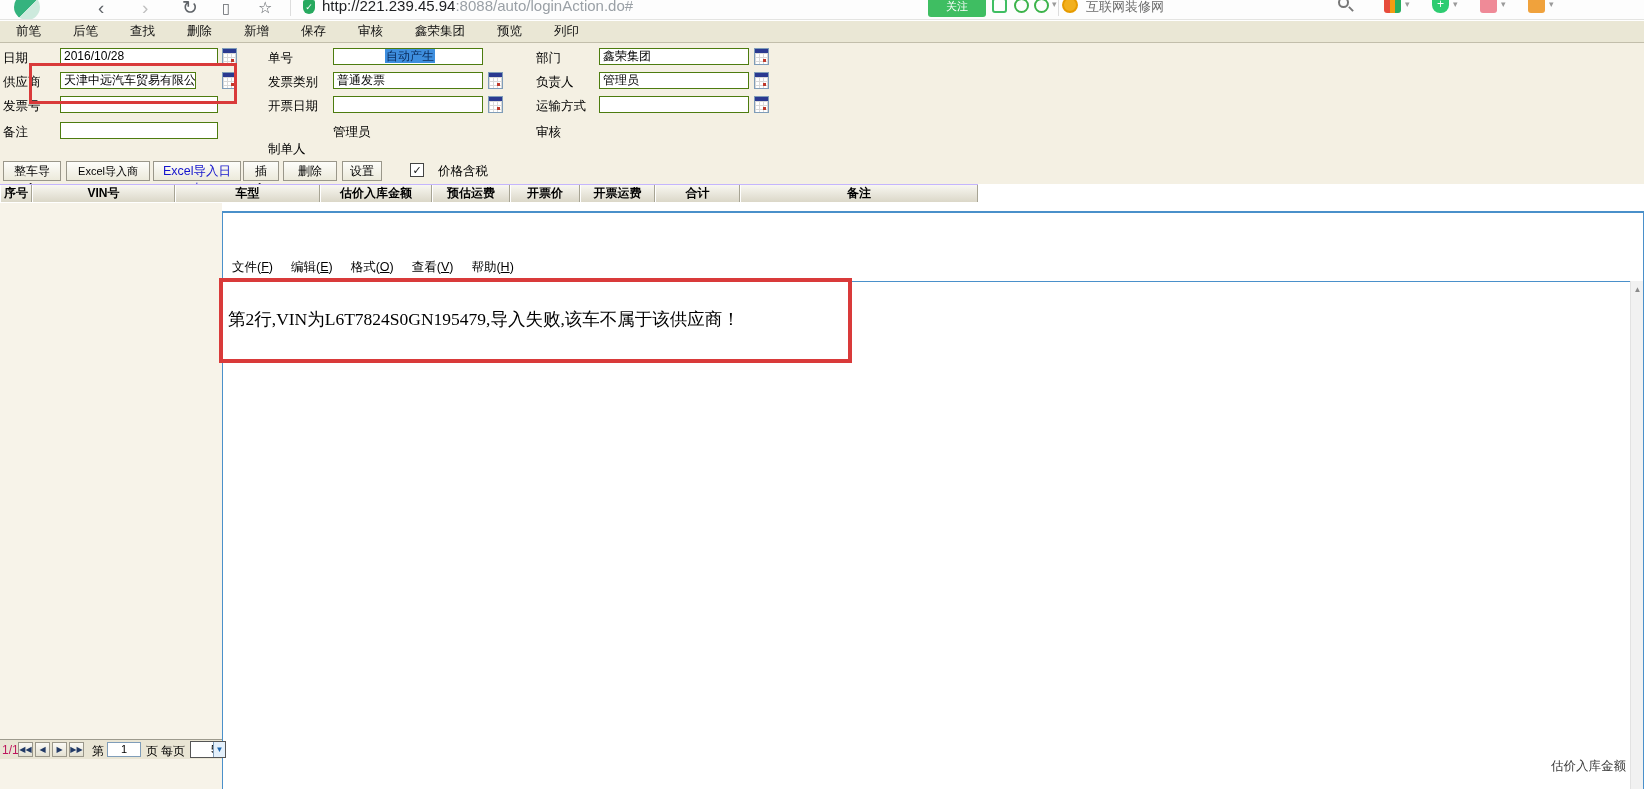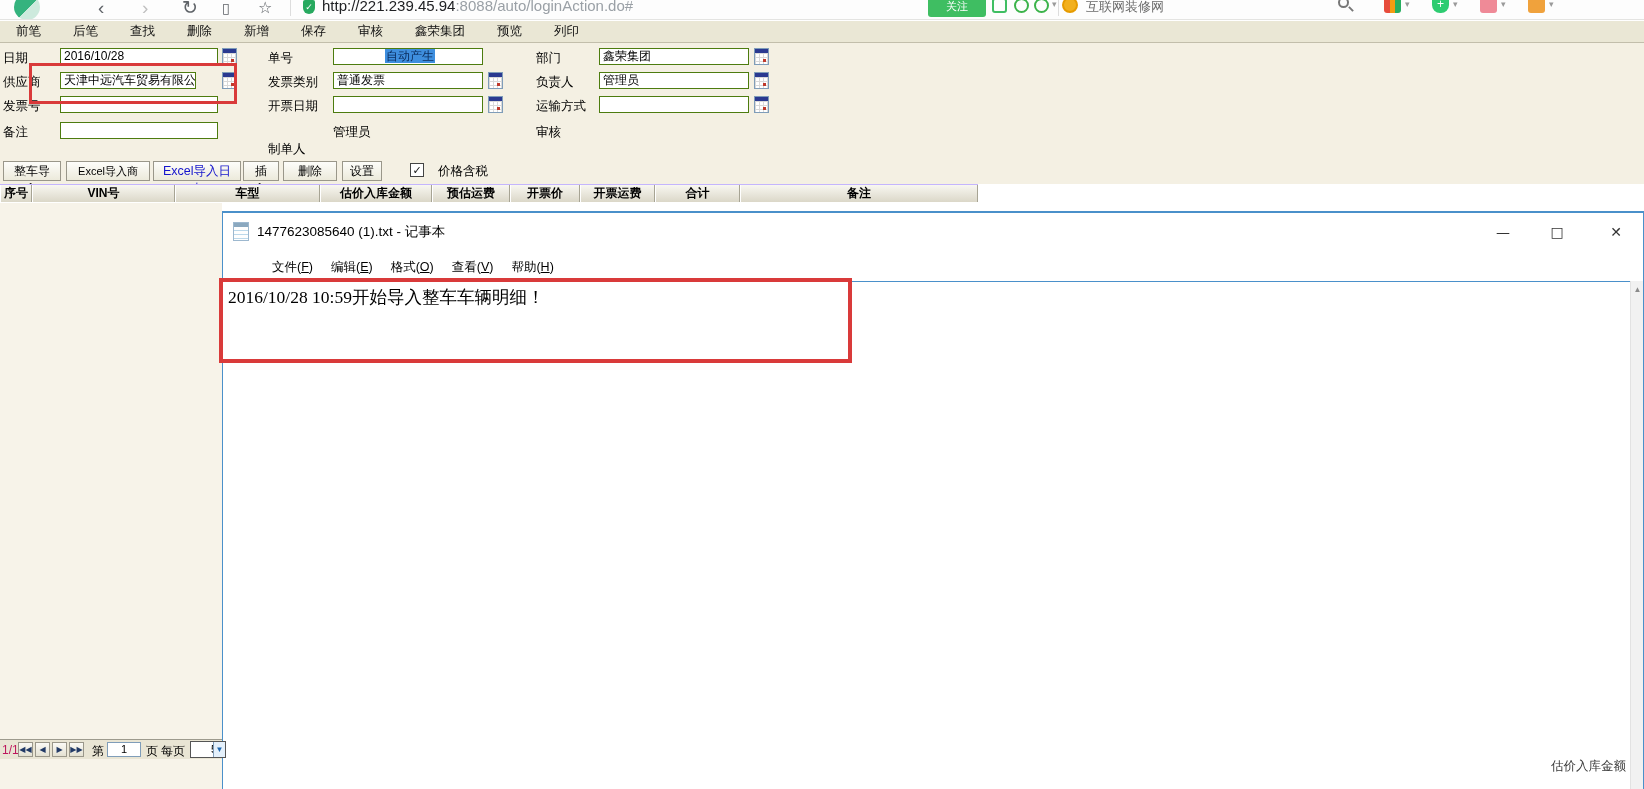--- a/index.html
+++ b/index.html
@@ -96,21 +96,21 @@
     background:#fff; border:1px solid var(--accent,#4a90ca); border-top:2px solid var(--accent,#4a90ca); z-index:2; }
   #np-titlebar { position:absolute; left:0; top:0; width:100%; height:38px; background:#fff; }
   #np-icon { position:absolute; left:10px; top:9px; width:16px; height:19px; background:#fefefe;
     border:1px solid #9db8cf;
     background-image:repeating-linear-gradient(to bottom,transparent 0 3px,#bcd8ea 3px 4px),
       linear-gradient(#8aa8bf,#8aa8bf);
     background-size:100% calc(100% - 4px),100% 4px; background-position:0 4px,0 0; background-repeat:no-repeat; }
   #np-title { position:absolute; left:34px; top:10px; font-size:13.5px; color:#000; }
   .np-ctl { position:absolute; top:0; width:46px; height:38px; text-align:center; line-height:38px;
     font-size:14px; color:#333; font-family:"DejaVu Sans",sans-serif; }
-  #np-menubar { position:absolute; left:0; top:38px; width:100%; height:30px; background:#fff;padding-left:40px; }
+  #np-menubar { position:absolute; left:0; top:38px; width:100%; height:30px; background:#fff; }
   .menu-item { float:left; font-size:12.5px; color:#000; padding:8px 9px 0 9px; }
   #np-textarea { position:absolute; left:0; top:68px; width:100%; height:510px;
     border-top:1px solid var(--accent,#4a90ca); background:#fff;
     font-family:"Liberation Serif","DejaVu Serif",serif; font-size:17.5px; color:#000; }
   .np-line { position:absolute; left:5px; white-space:nowrap; }
   #np-scrollbar { position:absolute; right:0; top:68px; width:13px; height:510px;
     background:#f1f1f1; border-left:1px solid #e2e2e2; }
   #np-scroll-up { position:absolute; top:4px; left:0; width:13px; text-align:center;
     color:#8a8a8a; font-size:8px; }
 
@@ -242,36 +242,29 @@
   <div id="page-input">1</div>
   <span class="ptext" style="left:146px;">页</span>
   <span class="ptext" style="left:161px;">每页</span>
   <div id="per-page-box">
     <span>50</span>
     <div id="per-page-arrow">▼</div>
   </div>
 </div>
 
 <div id="notepad">
-  <div id="np-titlebar">
-    <div id="np-icon"></div>
-    <span id="np-title">1477623085640 (1).txt - 记事本</span>
-    <div class="np-ctl" style="left:1257px;">—</div>
-    <div class="np-ctl" style="left:1311px;">□</div>
-    <div class="np-ctl" style="left:1370px;">✕</div>
-  </div>
   <div id="np-menubar">
     <div class="menu-item">文件(<u>F</u>)</div>
     <div class="menu-item">编辑(<u>E</u>)</div>
     <div class="menu-item">格式(<u>O</u>)</div>
     <div class="menu-item">查看(<u>V</u>)</div>
     <div class="menu-item">帮助(<u>H</u>)</div>
   </div>
   <div id="np-textarea">
-    <div class="np-line" style="top:3px;">2016/10/28 10:59开始导入整车车辆明细！</div>
+    <div class="np-line" style="top:25px;">第2行,VIN为L6T7824S0GN195479,导入失败,该车不属于该供应商！</div>
   </div>
   <div id="np-scrollbar">
     <div id="np-scroll-up">▲</div>
   </div>
 </div>
 
 <div class="annotation" id="annot-log" style="left:219px; top:278px; width:633px; height:85px;"></div>
 
 <span id="footer-vendor">估价入库金额</span>
 

